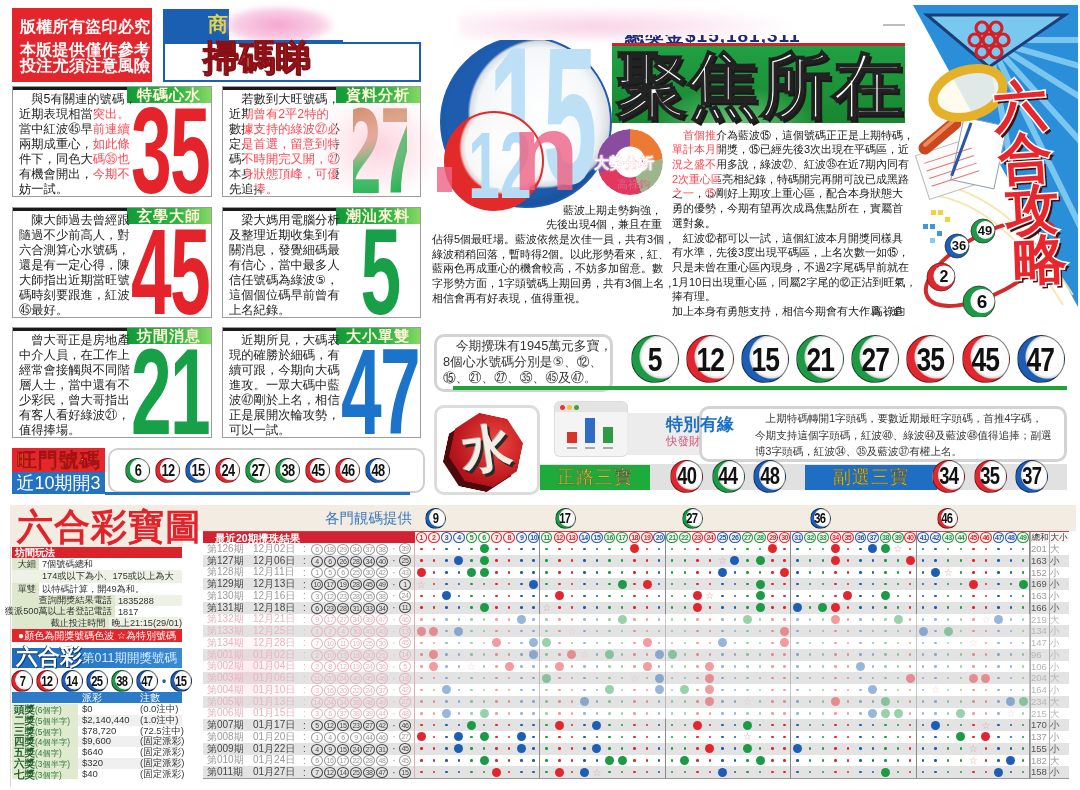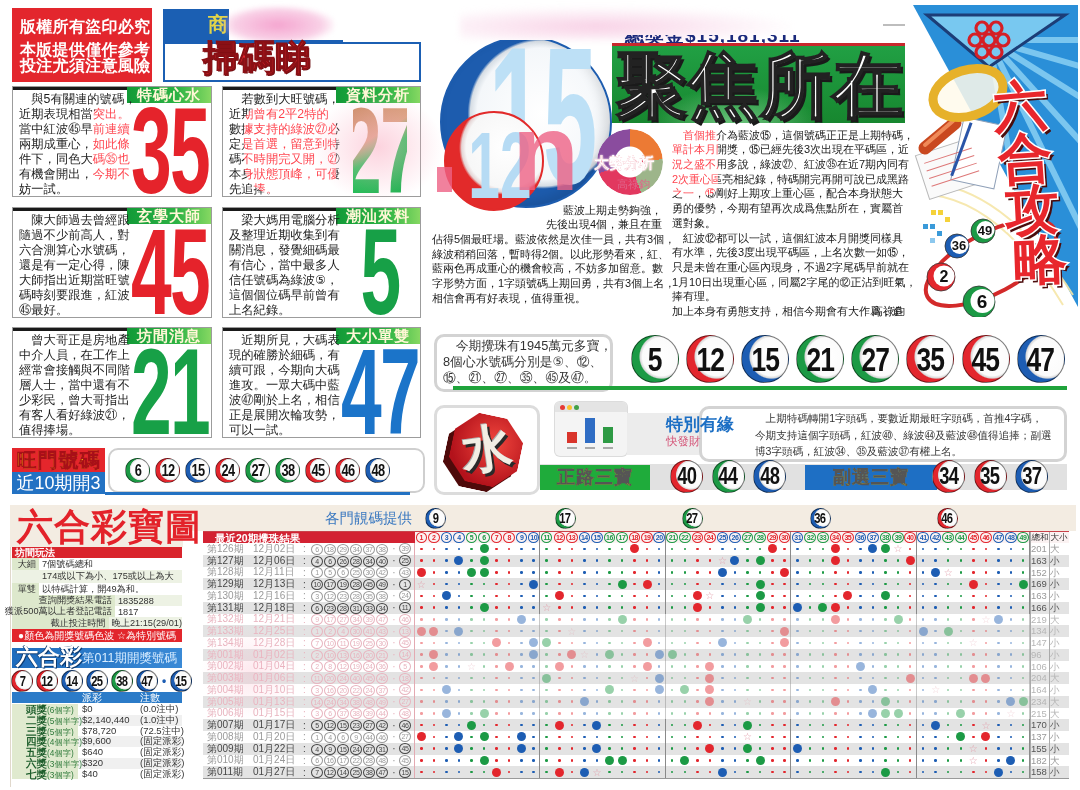--- a/index.html
+++ b/index.html
@@ -70,21 +70,21 @@
 .octa-char{position:absolute;font-size:50px;font-weight:bold;color:#f2eee4;text-shadow:2px 3px 0 #2a2a2a,-1px -1px 0 #aaa;line-height:1;text-align:center}
 .cw{background:#f4f4f4;border-radius:5px;box-shadow:0 0 0 1px #dcdcdc}
 .cw-bar{position:absolute;left:0;top:0;right:0;height:10px;background:#e4e4e4;border-radius:5px 5px 0 0}
 .cw-dot{position:absolute;top:2.5px;width:5px;height:5px;border-radius:50%}
 .cw-col{position:absolute;bottom:13px;width:10px}
 .cw-base{position:absolute;bottom:7px;width:10px;height:2px;background:#aaa}
 .stitle{font-size:17px;font-weight:bold;color:#1c6fc4;line-height:1;white-space:nowrap}
 .ssub{font-size:11.5px;color:#d5577a;line-height:1;white-space:nowrap}
 .stxt{font-size:10.6px;line-height:16.5px;color:#333}
 .band{background:#e1e1e1}
-.slab{color:#ffe900;font-weight:bold;font-size:18px;line-height:25px;text-align:center;letter-spacing:1px;-webkit-text-stroke:.5px #555}
+.slab{color:#ffe900;font-weight:normal;font-size:18px;line-height:25px;text-align:center;letter-spacing:1px;-webkit-text-stroke:.5px #555}
 
 
 .gt{font-size:54px;font-weight:bold;fill:#e8262c;stroke:#fff;stroke-width:3px;paint-order:stroke;text-anchor:middle;font-family:"Liberation Sans","DejaVu Sans",sans-serif}
 .gt-sh{font-size:54px;font-weight:bold;fill:#4a0c0c;text-anchor:middle;font-family:"Liberation Sans","DejaVu Sans",sans-serif}
 .gbn{font-size:13px;font-weight:bold;fill:#111;text-anchor:middle;font-family:"Liberation Sans",sans-serif}
 .fill-red{fill:#e3262d}.fill-blue{fill:#1d5db3}.fill-green{fill:#1c9a45}
 
 
 .lp{background:#fff;border-left:1px solid #e0d8cc}
 .beige{background:#f3ece2}
@@ -95,21 +95,21 @@
 .rule .v{flex:1;padding-left:3px;display:flex;align-items:center}
 .rule.alt{background:#edf2e4}
 .legend{background:#e2262c;color:#fff;font-size:10px;line-height:13px;text-align:center;white-space:nowrap}
 .brand{background:linear-gradient(90deg,#1e6cbd,#3a8ad6)}
 .brand-t{font-size:22px;font-weight:bold;color:#fff;line-height:1;text-shadow:1px 1px 0 #0c3a70,-1px 0 0 #0c3a70;white-space:nowrap}
 .brand-s{font-size:12.5px;color:#d7ecff;line-height:1;white-space:nowrap}
 .dsep{color:#1d5db3;font-weight:bold;font-size:12px;width:8px;text-align:center;margin:0 -1px}
 .phead{background:#2b7bc8;color:#fff;font-size:10px;line-height:11px}
 .prow{position:absolute;left:12px;width:170px;height:10.75px;font-size:9.5px;color:#333;line-height:10.75px;white-space:nowrap}
 .prow.alt{background:#f0f0f0}
-.prow .pk{position:absolute;left:0;top:0;width:66px;height:100%;background:#e0eacf;padding-left:14px}
+.prow .pk{position:absolute;left:0;top:0;width:66px;height:100%;background:#e0eacf;padding-left:2px}
 .prow .pn{font-weight:bold;font-size:10.5px;color:#1e5e2c}
 .prow .pd{font-size:8.3px;color:#2e7a3a}
 .prow .pa{position:absolute;left:70px;top:0}
 .prow .pc{position:absolute;left:128px;top:0}
 
 
 .prov{font-size:14.5px;color:#3a78c0;line-height:1;white-space:nowrap}
 #results{position:absolute;left:203px;top:531px;width:866px}
 .rhead{display:flex;height:12px;background:#fbf2f2;border-top:1px solid #c9434b}
 .rhead .title{width:212px;background:#d32232;color:#fff;font-weight:bold;font-size:10.5px;line-height:12px;padding-left:12px;white-space:nowrap}

